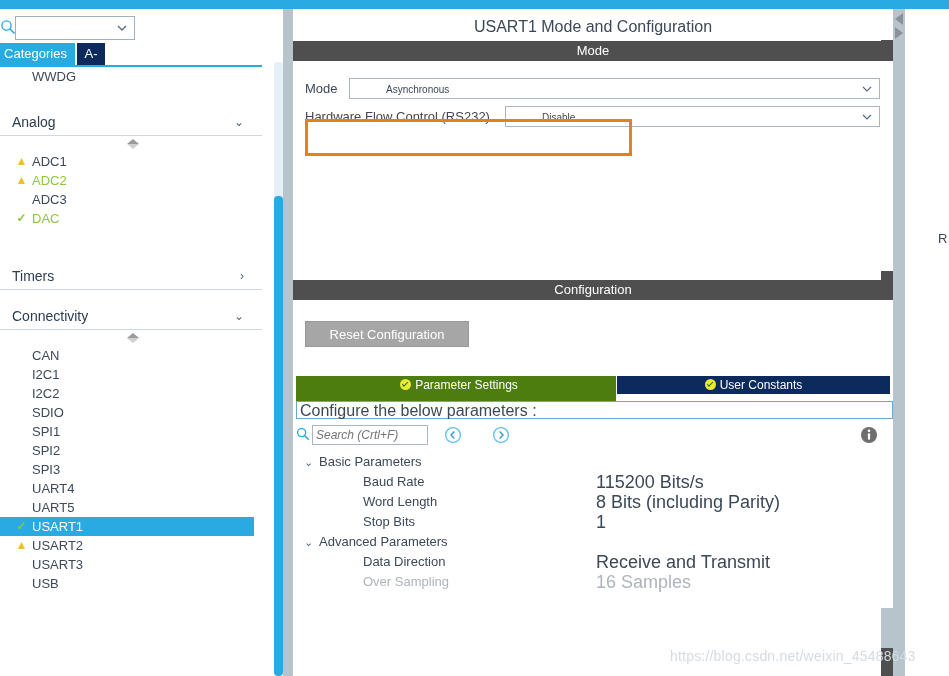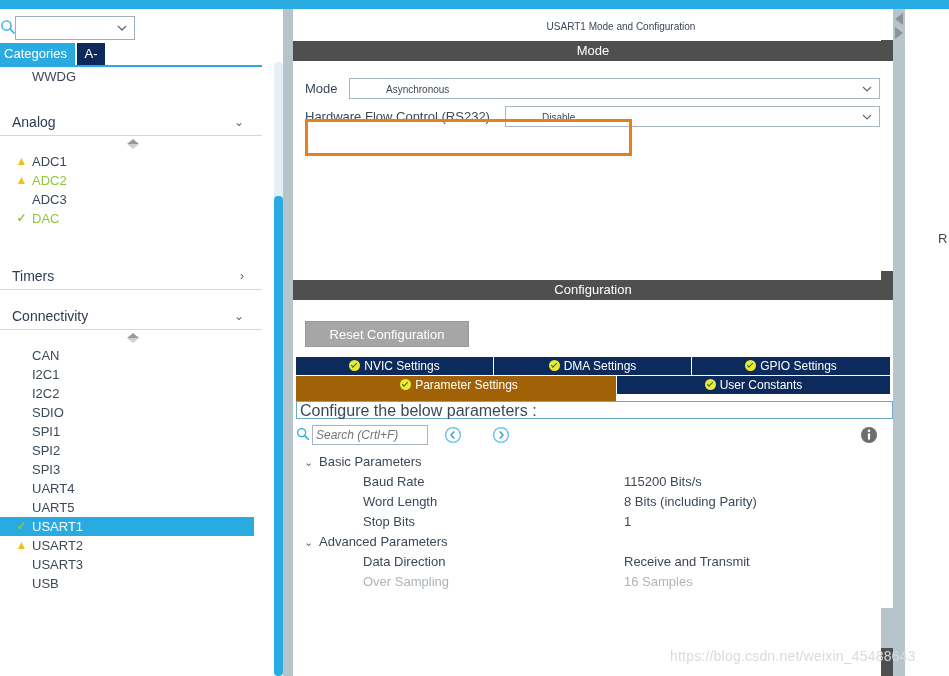--- a/index.html
+++ b/index.html
@@ -127,22 +127,22 @@
     position: absolute; left: 283px; top: 9px; width: 10px; height: 667px;
     background: #b8c4cc;
   }
 
   
   .right-panel {
     position: absolute; left: 293px; top: 9px; width: 600px; height: 667px;
     background: #ffffff;
   }
   .panel-title {
-    position: absolute; left: 0; top: 5px; width: 656px; height: 26px;
-    text-align: center; line-height: 26px; font-size: 10px; color: #3c4858;
+    position: absolute; left: 0; top: 5px; width: 600px; height: 26px;
+    text-align: center; line-height: 26px; font-size: 16px; color: #3c4858;
   }
   .section-bar {
     position: absolute; left: 0; width: 600px; height: 20px;
     background: #4f4f4f; color: #ffffff; font-size: 13px;
     line-height: 20px; text-align: center;
   }
   .mode-bar { top: 32px; }
   .config-bar { top: 271px; }
 
   .mode-body {
@@ -180,21 +180,21 @@
     text-align: center; line-height: 26px;
     border: 1px solid #999999;
   }
   .tabs-row1 { position: absolute; left: 3px; top: 57px; width: 594px; height: 18px; }
   .tabs-row2 { position: absolute; left: 3px; top: 76px; width: 594px; height: 19px; }
   .cfg-tab {
     position: absolute; height: 18px; background: #0d2a5c; color: #ffffff;
     font-size: 12px; text-align: center; line-height: 18px;
     white-space: nowrap;
   }
-  .cfg-tab.active { background: #a16207; height: 32px; line-height: 19px; padding-left: 6px; }
+  .cfg-tab.active { background: #4d7c0f; height: 32px; line-height: 19px; padding-left: 6px; }
   .cfg-tab .dot {
     display: inline-block; width: 11px; height: 11px; border-radius: 50%;
     background: #eaea33; vertical-align: -1px; margin-right: 4px;
     position: relative;
   }
   .cfg-tab .dot::after {
     content: ""; position: absolute; left: 2px; top: 3px;
     width: 5px; height: 2px; border-left: 1.5px solid #2b6e2b;
     border-bottom: 1.5px solid #2b6e2b; transform: rotate(-45deg);
   }
@@ -233,21 +233,21 @@
     position: absolute; left: 8px; top: 0; height: 20px; line-height: 20px;
     font-size: 11px; color: #5a6b7b;
   }
   .tree-row { position: relative; height: 20px; }
   .tree-row .pname {
     position: absolute; left: 67px; top: 0; line-height: 20px;
     font-size: 13px; color: #3c4858; white-space: nowrap;
   }
   .tree-row .pval {
     position: absolute; left: 300px; top: 0; line-height: 20px;
-    font-size: 13px; color: #3c4858; white-space: nowrap; margin-left: 28px;
+    font-size: 18px; color: #3c4858; white-space: nowrap;
   }
   .tree-row.disabled .pname, .tree-row.disabled .pval { color: #adb4bb; }
 
   
   .right-gutter {
     position: absolute; left: 893px; top: 9px; width: 12px; height: 667px;
     background: #b8c4cc;
   }
   .rg-arrow-up, .rg-arrow-dn {
     position: absolute; left: 893px; width: 12px; height: 14px;
@@ -453,31 +453,20 @@
       </div>
 
       <div class="orange-box"></div>
     </div>
 
     <div class="section-bar config-bar">Configuration</div>
     <div class="config-body">
 
       <div class="reset-btn">Reset Configuration</div>
 
-      <div class="tabs-row1">
-        <div class="cfg-tab" style="left:0; width:197px;">
-          <span class="dot"></span><span>NVIC Settings</span>
-        </div>
-        <div class="cfg-tab" style="left:198px; width:197px;">
-          <span class="dot"></span><span>DMA Settings</span>
-        </div>
-        <div class="cfg-tab" style="left:396px; width:198px;">
-          <span class="dot"></span><span>GPIO Settings</span>
-        </div>
-      </div>
 
       <div class="tabs-row2">
         <div class="cfg-tab active" style="left:0; width:320px;">
           <span class="dot"></span><span>Parameter Settings</span>
         </div>
         <div class="cfg-tab" style="left:321px; width:273px;">
           <span class="dot"></span><span>User Constants</span>
         </div>
       </div>
 

